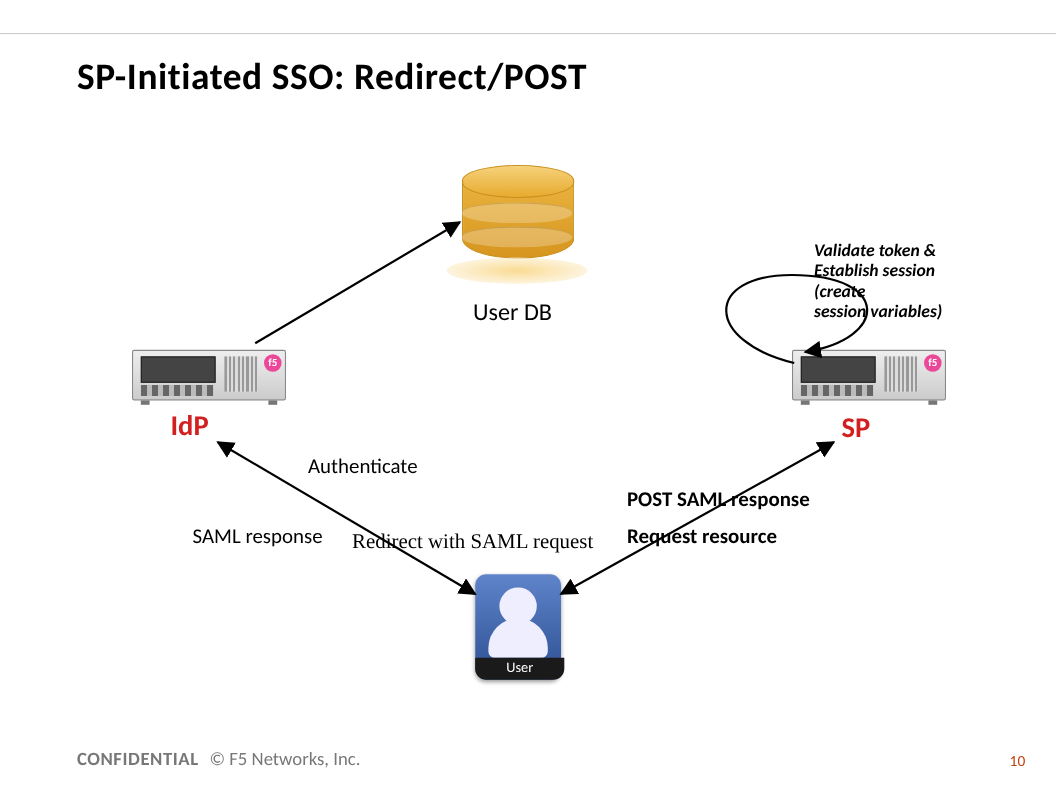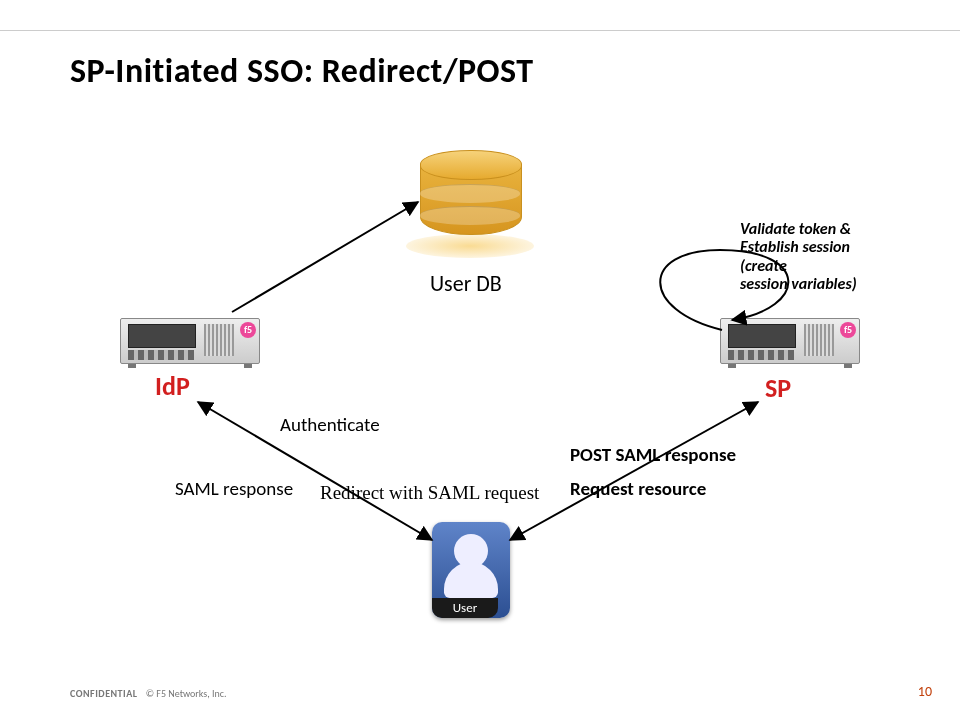--- a/index.html
+++ b/index.html
@@ -3,21 +3,21 @@
 <meta charset="utf-8">
 <style>
   html,body{margin:0;padding:0;width:960px;height:720px;background:#fff;font-family:Calibri,Arial,sans-serif;color:#000;}
   .slide{position:relative;width:960px;height:720px;overflow:hidden;}
   .topbar{position:absolute;top:0;left:0;width:960px;height:30px;background:#fff;border-bottom:1px solid #ccc;}
   .title{position:absolute;top:50px;left:70px;font-size:34px;font-weight:700;letter-spacing:0.5px;}
   .label{position:absolute;font-size:19px;line-height:1.2;}
   .label-sm{position:absolute;font-size:16px;font-weight:700;line-height:1.15;font-style:italic;}
   .node-label{position:absolute;font-size:22px;}
   .role{position:absolute;font-size:26px;font-weight:700;color:#d21f1f;}
-  .footer{position:absolute;bottom:20px;left:70px;font-size:10px;color:#777;}
+  .footer{position:absolute;bottom:20px;left:70px;font-size:17px;color:#777;}
   .footer .conf{font-weight:700;letter-spacing:0.5px;margin-right:6px;}
   .pageno{position:absolute;bottom:20px;right:28px;font-size:14px;color:#c2410c;}
   svg{position:absolute;}
 
   
   .device{position:absolute;width:140px;height:46px;}
   .device .chassis{position:absolute;inset:0;background:linear-gradient(#eee,#ccc);border:1px solid #888;border-radius:2px;}
   .device .screen{position:absolute;top:6px;left:8px;width:66px;height:22px;background:#444;border:1px solid #222;}
   .device .vents{position:absolute;top:6px;right:26px;width:30px;height:32px;background:repeating-linear-gradient(90deg,#999 0 2px,#ddd 2px 4px);}
   .device .badge{position:absolute;top:4px;right:4px;width:16px;height:16px;border-radius:50%;background:#ec4899;color:#fff;font-size:10px;line-height:16px;text-align:center;font-weight:700;}
@@ -31,21 +31,21 @@
   .db .body{position:absolute;top:14px;left:0;width:100px;height:70px;border-radius:0 0 50px 50px/0 0 18px 18px;background:linear-gradient(#e9b33e,#d6951f);border:1px solid #c9901e;border-top:none;}
   .db .ring{position:absolute;left:0;width:100px;height:18px;border-radius:50px/9px;background:rgba(255,255,255,0.25);border-top:1px solid rgba(0,0,0,0.15);}
   .db .r1{top:34px;} .db .r2{top:56px;}
   .db .glow{position:absolute;top:84px;left:-14px;width:128px;height:24px;border-radius:50%;background:radial-gradient(ellipse at center,rgba(248,210,120,0.8),rgba(248,210,120,0));}
 
   
   .user{position:absolute;width:78px;height:96px;}
   .user .tile{position:absolute;inset:0;border-radius:10px;background:linear-gradient(#5f84c9,#2c4f92);box-shadow:0 2px 4px rgba(0,0,0,0.4);}
   .user .head{position:absolute;top:12px;left:22px;width:34px;height:34px;border-radius:50%;background:#eef;}
   .user .torso{position:absolute;top:40px;left:12px;width:54px;height:36px;border-radius:28px 28px 6px 6px;background:#eef;}
-  .user .cap{position:absolute;bottom:0;left:0;width:66px;height:20px;border-radius:0 0 10px 10px;background:#1a1a1a;color:#fff;font-size:13px;text-align:center;line-height:20px;}
+  .user .cap{position:absolute;bottom:0;left:0;width:81px;height:20px;border-radius:0 0 10px 10px;background:#1a1a1a;color:#fff;font-size:13px;text-align:center;line-height:20px;}
 </style>
 </head>
 <body>
 
 <div class="slide">
   <div class="topbar"></div>
 
   <div class="title">SP-Initiated SSO: Redirect/POST</div>
 
   <div class="db" style="top:150px;left:420px;">

